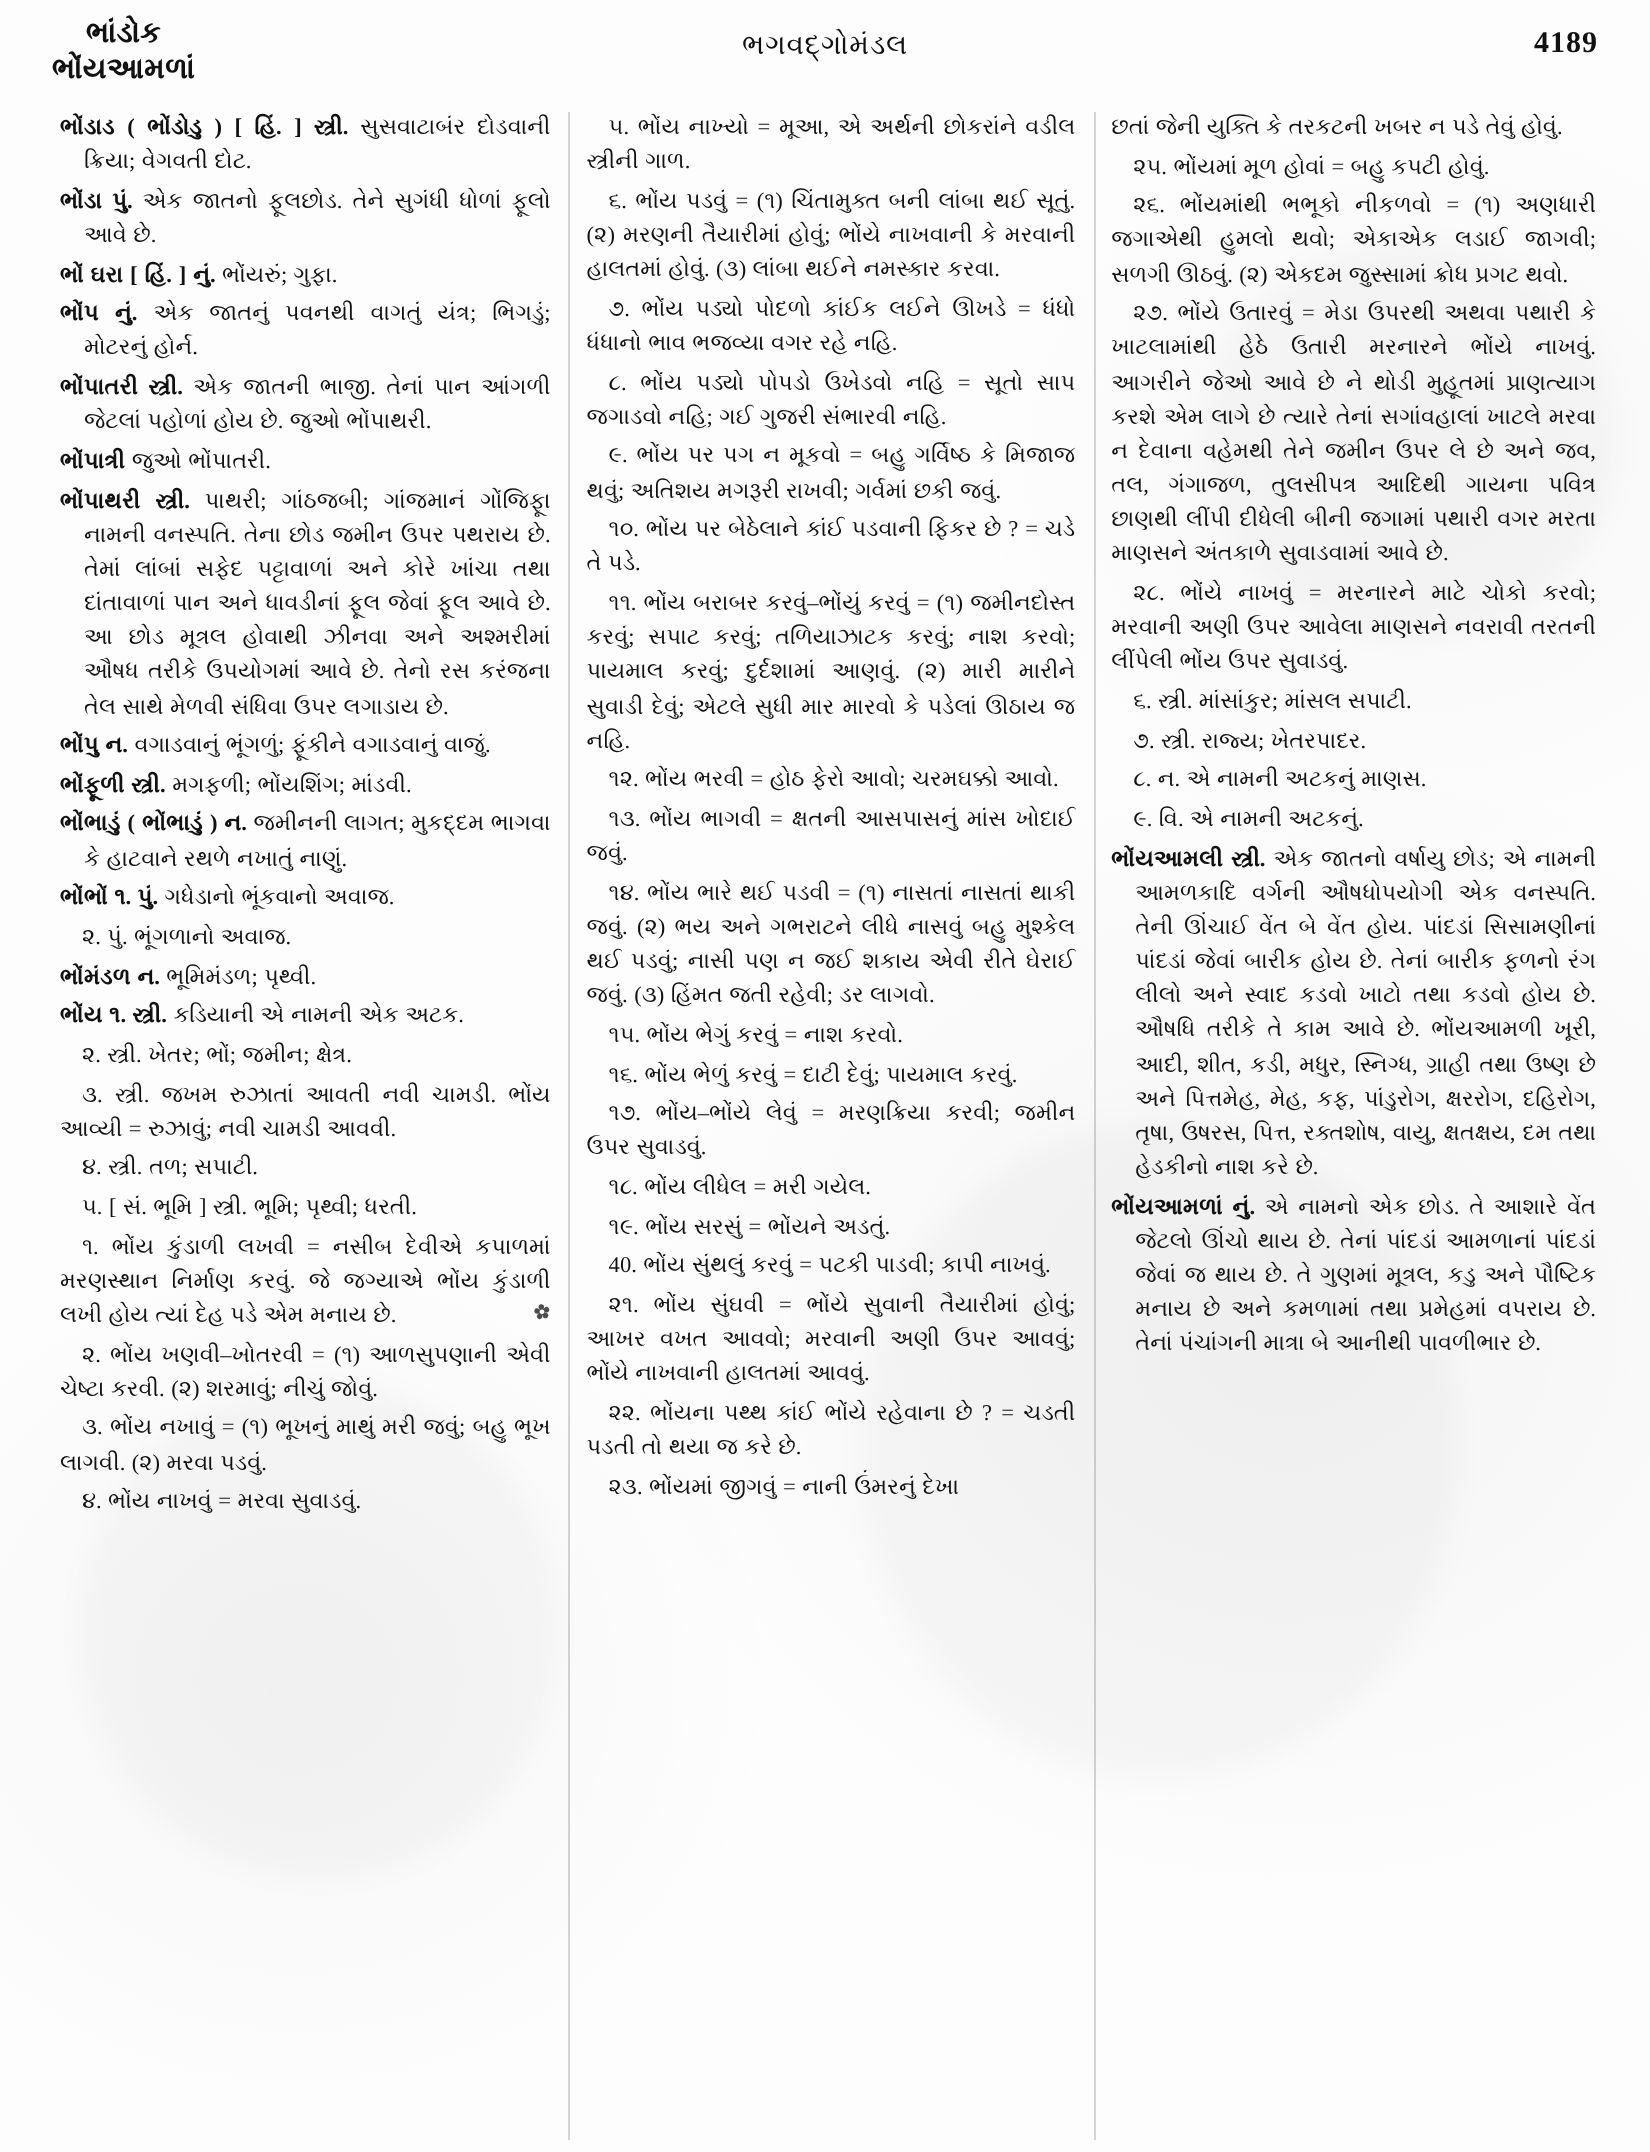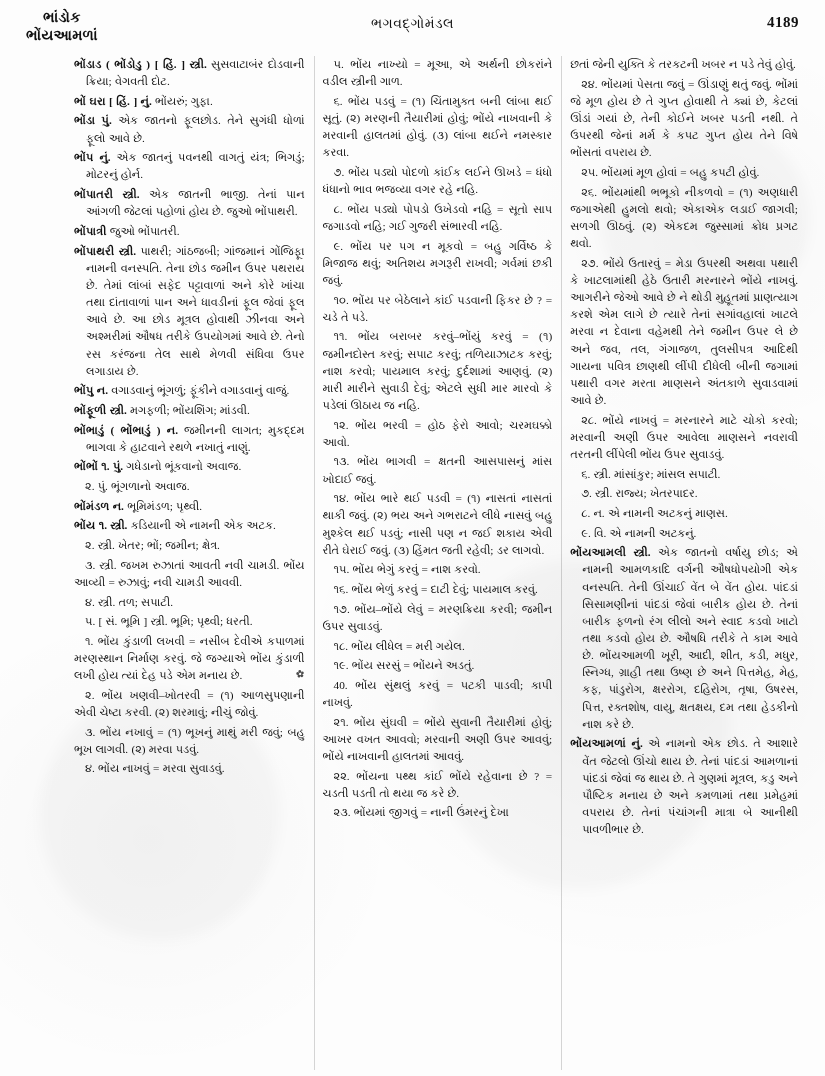--- a/index.html
+++ b/index.html
@@ -89,21 +89,21 @@
     position: relative;
     box-sizing: border-box;
     padding: 0 9px 0 8px;
     font-size: 11.3px;
     line-height: 1.52;
     text-align: justify;
     text-justify: inter-word;
     hyphens: none;
     word-spacing: 0.4px;
   }
-  .col-1 { width: 270px; margin-left: 44px; }
+  .col-1 { width: 270px; }
   .col-2 { width: 270px; border-left: 1px solid rgba(0,0,0,0.16); }
   .col-3 { width: 268px; border-left: 1px solid rgba(0,0,0,0.16); }
 
   
   .entry {
     margin: 0 0 2.5px 0;
     text-indent: 0;
     padding-left: 12px;
     text-indent: -12px;
   }
@@ -148,22 +148,22 @@
       <div>ભાંડોક</div>
       <div>ભોંયઆમળાં</div>
     </div>
     <div class="hdr-center">ભગવદ્ગોમંડલ</div>
     <div class="hdr-right">4189</div>
   </div>
 
   <div class="columns">
     <div class="col col-1">
         <p class="entry"><span class="hw">ભોંડાડ ( ભોંડોડુ ) [ હિં. ]</span> <span class="pos">સ્ત્રી.</span> <span>સુસવાટાબંર દોડવાની ક્રિયા; વેગવતી દોટ.</span></p>
+        <p class="entry"><span class="hw">ભોંડા</span> <span class="pos">પું.</span> <span>એક જાતનો ફૂલછોડ. તેને સુગંધી ધોળાં ફૂલો આવે છે.</span></p>
         <p class="entry"><span class="hw">ભોં ઘરા [ હિં. ]</span> <span class="pos">નું.</span> <span>ભોંયરું; ગુફા.</span></p>
-        <p class="entry"><span class="hw">ભોંડા</span> <span class="pos">પું.</span> <span>એક જાતનો ફૂલછોડ. તેને સુગંધી ધોળાં ફૂલો આવે છે.</span></p>
         <p class="entry"><span class="hw">ભોંપ</span> <span class="pos">નું.</span> <span>એક જાતનું પવનથી વાગતું યંત્ર; ભિગડું; મોટરનું હોર્ન.</span></p>
         <p class="entry"><span class="hw">ભોંપાતરી</span> <span class="pos">સ્ત્રી.</span> <span>એક જાતની ભાજી. તેનાં પાન આંગળી જેટલાં પહોળાં હોય છે. જુઓ ભોંપાથરી.</span></p>
         <p class="entry"><span class="hw">ભોંપાત્રી</span> <span>જુઓ ભોંપાતરી.</span></p>
         <p class="entry"><span class="hw">ભોંપાથરી</span> <span class="pos">સ્ત્રી.</span> <span>પાથરી; ગાંઠજબી; ગાંજમાનં ગોંજિફૂા નામની વનસ્પતિ. તેના છોડ જમીન ઉપર પથરાય છે. તેમાં લાંબાં સફેદ પટ્ટાવાળાં અને કોરે ખાંચા તથા દાંતાવાળાં પાન અને ધાવડીનાં ફૂલ જેવાં ફૂલ આવે છે. આ છોડ મૂત્રલ હોવાથી ઝીનવા અને અશ્મરીમાં ઔષધ તરીકે ઉપયોગમાં આવે છે. તેનો રસ કરંજના તેલ સાથે મેળવી સંધિવા ઉપર લગાડાય છે.</span></p>
         <p class="entry"><span class="hw">ભોંપુ</span> <span class="pos">ન.</span> <span>વગાડવાનું ભૂંગળું; ફૂંકીને વગાડવાનું વાજું.</span></p>
         <p class="entry"><span class="hw">ભોંફૂળી</span> <span class="pos">સ્ત્રી.</span> <span>મગફળી; ભોંયશિંગ; માંડવી.</span></p>
         <p class="entry"><span class="hw">ભોંભાડું ( ભોંભાડું )</span> <span class="pos">ન.</span> <span>જમીનની લાગત; મુકદ્દમ ભાગવા કે હાટવાને રથળે નખાતું નાણું.</span></p>
         <p class="entry"><span class="hw">ભોંભોં</span> <span class="num">૧.</span> <span class="pos">પું.</span> <span>ગધેડાનો ભૂંકવાનો અવાજ.</span></p>
         <p class="entry sub"><span>૨. પું. ભૂંગળાનો અવાજ.</span></p>
         <p class="entry"><span class="hw">ભોંમંડળ</span> <span class="pos">ન.</span> <span>ભૂમિમંડળ; પૃથ્વી.</span></p>
@@ -193,21 +193,20 @@
         <p class="entry sub"><span>૧૭. ભોંય–ભોંયે લેવું = મરણક્રિયા કરવી; જમીન ઉપર સુવાડવું.</span></p>
         <p class="entry sub"><span>૧૮. ભોંય લીધેલ = મરી ગયેલ.</span></p>
         <p class="entry sub"><span>૧૯. ભોંય સરસું = ભોંયને અડતું.</span></p>
         <p class="entry sub"><span>40. ભોંય સુંથલું કરવું = પટકી પાડવી; કાપી નાખવું.</span></p>
         <p class="entry sub"><span>૨૧. ભોંય સુંઘવી = ભોંયે સુવાની તૈયારીમાં હોવું; આખર વખત આવવો; મરવાની અણી ઉપર આવવું; ભોંયે નાખવાની હાલતમાં આવવું.</span></p>
         <p class="entry sub"><span>૨૨. ભોંયના પથ્થ કાંઈ ભોંયે રહેવાના છે ? = ચડતી પડતી તો થયા જ કરે છે.</span></p>
         <p class="entry sub"><span>૨૩. ભોંયમાં જીગવું = નાની ઉંમરનું દેખા</span></p>
       </div>
     <div class="col col-3">
         <p class="entry runon"><span>છતાં જેની યુક્તિ કે તરકટની ખબર ન પડે તેવું હોવું.</span></p>
-        <p class="entry sub"><span>૨૪. ભોંયમાં પેસતા જવું = ઊંડાણું થતું જવું. ભોંમાં જે મૂળ હોય છે તે ગુપ્ત હોવાથી તે ક્યાં છે, કેટલાં ઊંડાં ગયાં છે, તેની કોઈને ખબર પડતી નથી. તે ઉપરથી જેનાં મર્મ કે કપટ ગુપ્ત હોય તેને વિષે ભોંસતાં વપરાય છે.</span></p>
         <p class="entry sub"><span>૨૫. ભોંયમાં મૂળ હોવાં = બહુ કપટી હોવું.</span></p>
         <p class="entry sub"><span>૨૬. ભોંયમાંથી ભભૂકો નીકળવો = (૧) અણધારી જગાએથી હુમલો થવો; એકાએક લડાઈ જાગવી; સળગી ઊઠવું. (૨) એકદમ જુસ્સામાં ક્રોધ પ્રગટ થવો.</span></p>
         <p class="entry sub"><span>૨૭. ભોંયે ઉતારવું = મેડા ઉપરથી અથવા પથારી કે ખાટલામાંથી હેઠે ઉતારી મરનારને ભોંયે નાખવું. આગરીને જેઓ આવે છે ને થોડી મુહૂતમાં પ્રાણત્યાગ કરશે એમ લાગે છે ત્યારે તેનાં સગાંવહાલાં ખાટલે મરવા ન દેવાના વહેમથી તેને જમીન ઉપર લે છે અને જવ, તલ, ગંગાજળ, તુલસીપત્ર આદિથી ગાયના પવિત્ર છાણથી લીંપી દીધેલી બીની જગામાં પથારી વગર મરતા માણસને અંતકાળે સુવાડવામાં આવે છે.</span></p>
         <p class="entry sub"><span>૨૮. ભોંયે નાખવું = મરનારને માટે ચોકો કરવો; મરવાની અણી ઉપર આવેલા માણસને નવરાવી તરતની લીંપેલી ભોંય ઉપર સુવાડવું.</span></p>
         <p class="entry sub"><span>૬. સ્ત્રી. માંસાંકુર; માંસલ સપાટી.</span></p>
         <p class="entry sub"><span>૭. સ્ત્રી. રાજ્ય; ખેતરપાદર.</span></p>
         <p class="entry sub"><span>૮. ન. એ નામની અટકનું માણસ.</span></p>
         <p class="entry sub"><span>૯. વિ. એ નામની અટકનું.</span></p>
         <p class="entry"><span class="hw">ભોંયઆમલી</span> <span class="pos">સ્ત્રી.</span> <span>એક જાતનો વર્ષાયુ છોડ; એ નામની આમળકાદિ વર્ગની ઔષધોપયોગી એક વનસ્પતિ. તેની ઊંચાઈ વેંત બે વેંત હોય. પાંદડાં સિસામણીનાં પાંદડાં જેવાં બારીક હોય છે. તેનાં બારીક ફળનો રંગ લીલો અને સ્વાદ કડવો ખાટો તથા કડવો હોય છે. ઔષધિ તરીકે તે કામ આવે છે. ભોંયઆમળી ખૂરી, આદી, શીત, કડી, મધુર, સ્નિગ્ધ, ગ્રાહી તથા ઉષ્ણ છે અને પિત્તમેહ, મેહ, કફ, પાંડુરોગ, ક્ષરરોગ, દહિરોગ, તૃષા, ઉષરસ, પિત્ત, રક્તશોષ, વાયુ, ક્ષતક્ષય, દમ તથા હેડકીનો નાશ કરે છે.</span></p>
         <p class="entry"><span class="hw">ભોંયઆમળાં</span> <span class="pos">નું.</span> <span>એ નામનો એક છોડ. તે આશારે વેંત જેટલો ઊંચો થાય છે. તેનાં પાંદડાં આમળાનાં પાંદડાં જેવાં જ થાય છે. તે ગુણમાં મૂત્રલ, કડુ અને પૌષ્ટિક મનાય છે અને કમળામાં તથા પ્રમેહમાં વપરાય છે. તેનાં પંચાંગની માત્રા બે આનીથી પાવળીભાર છે.</span></p>

